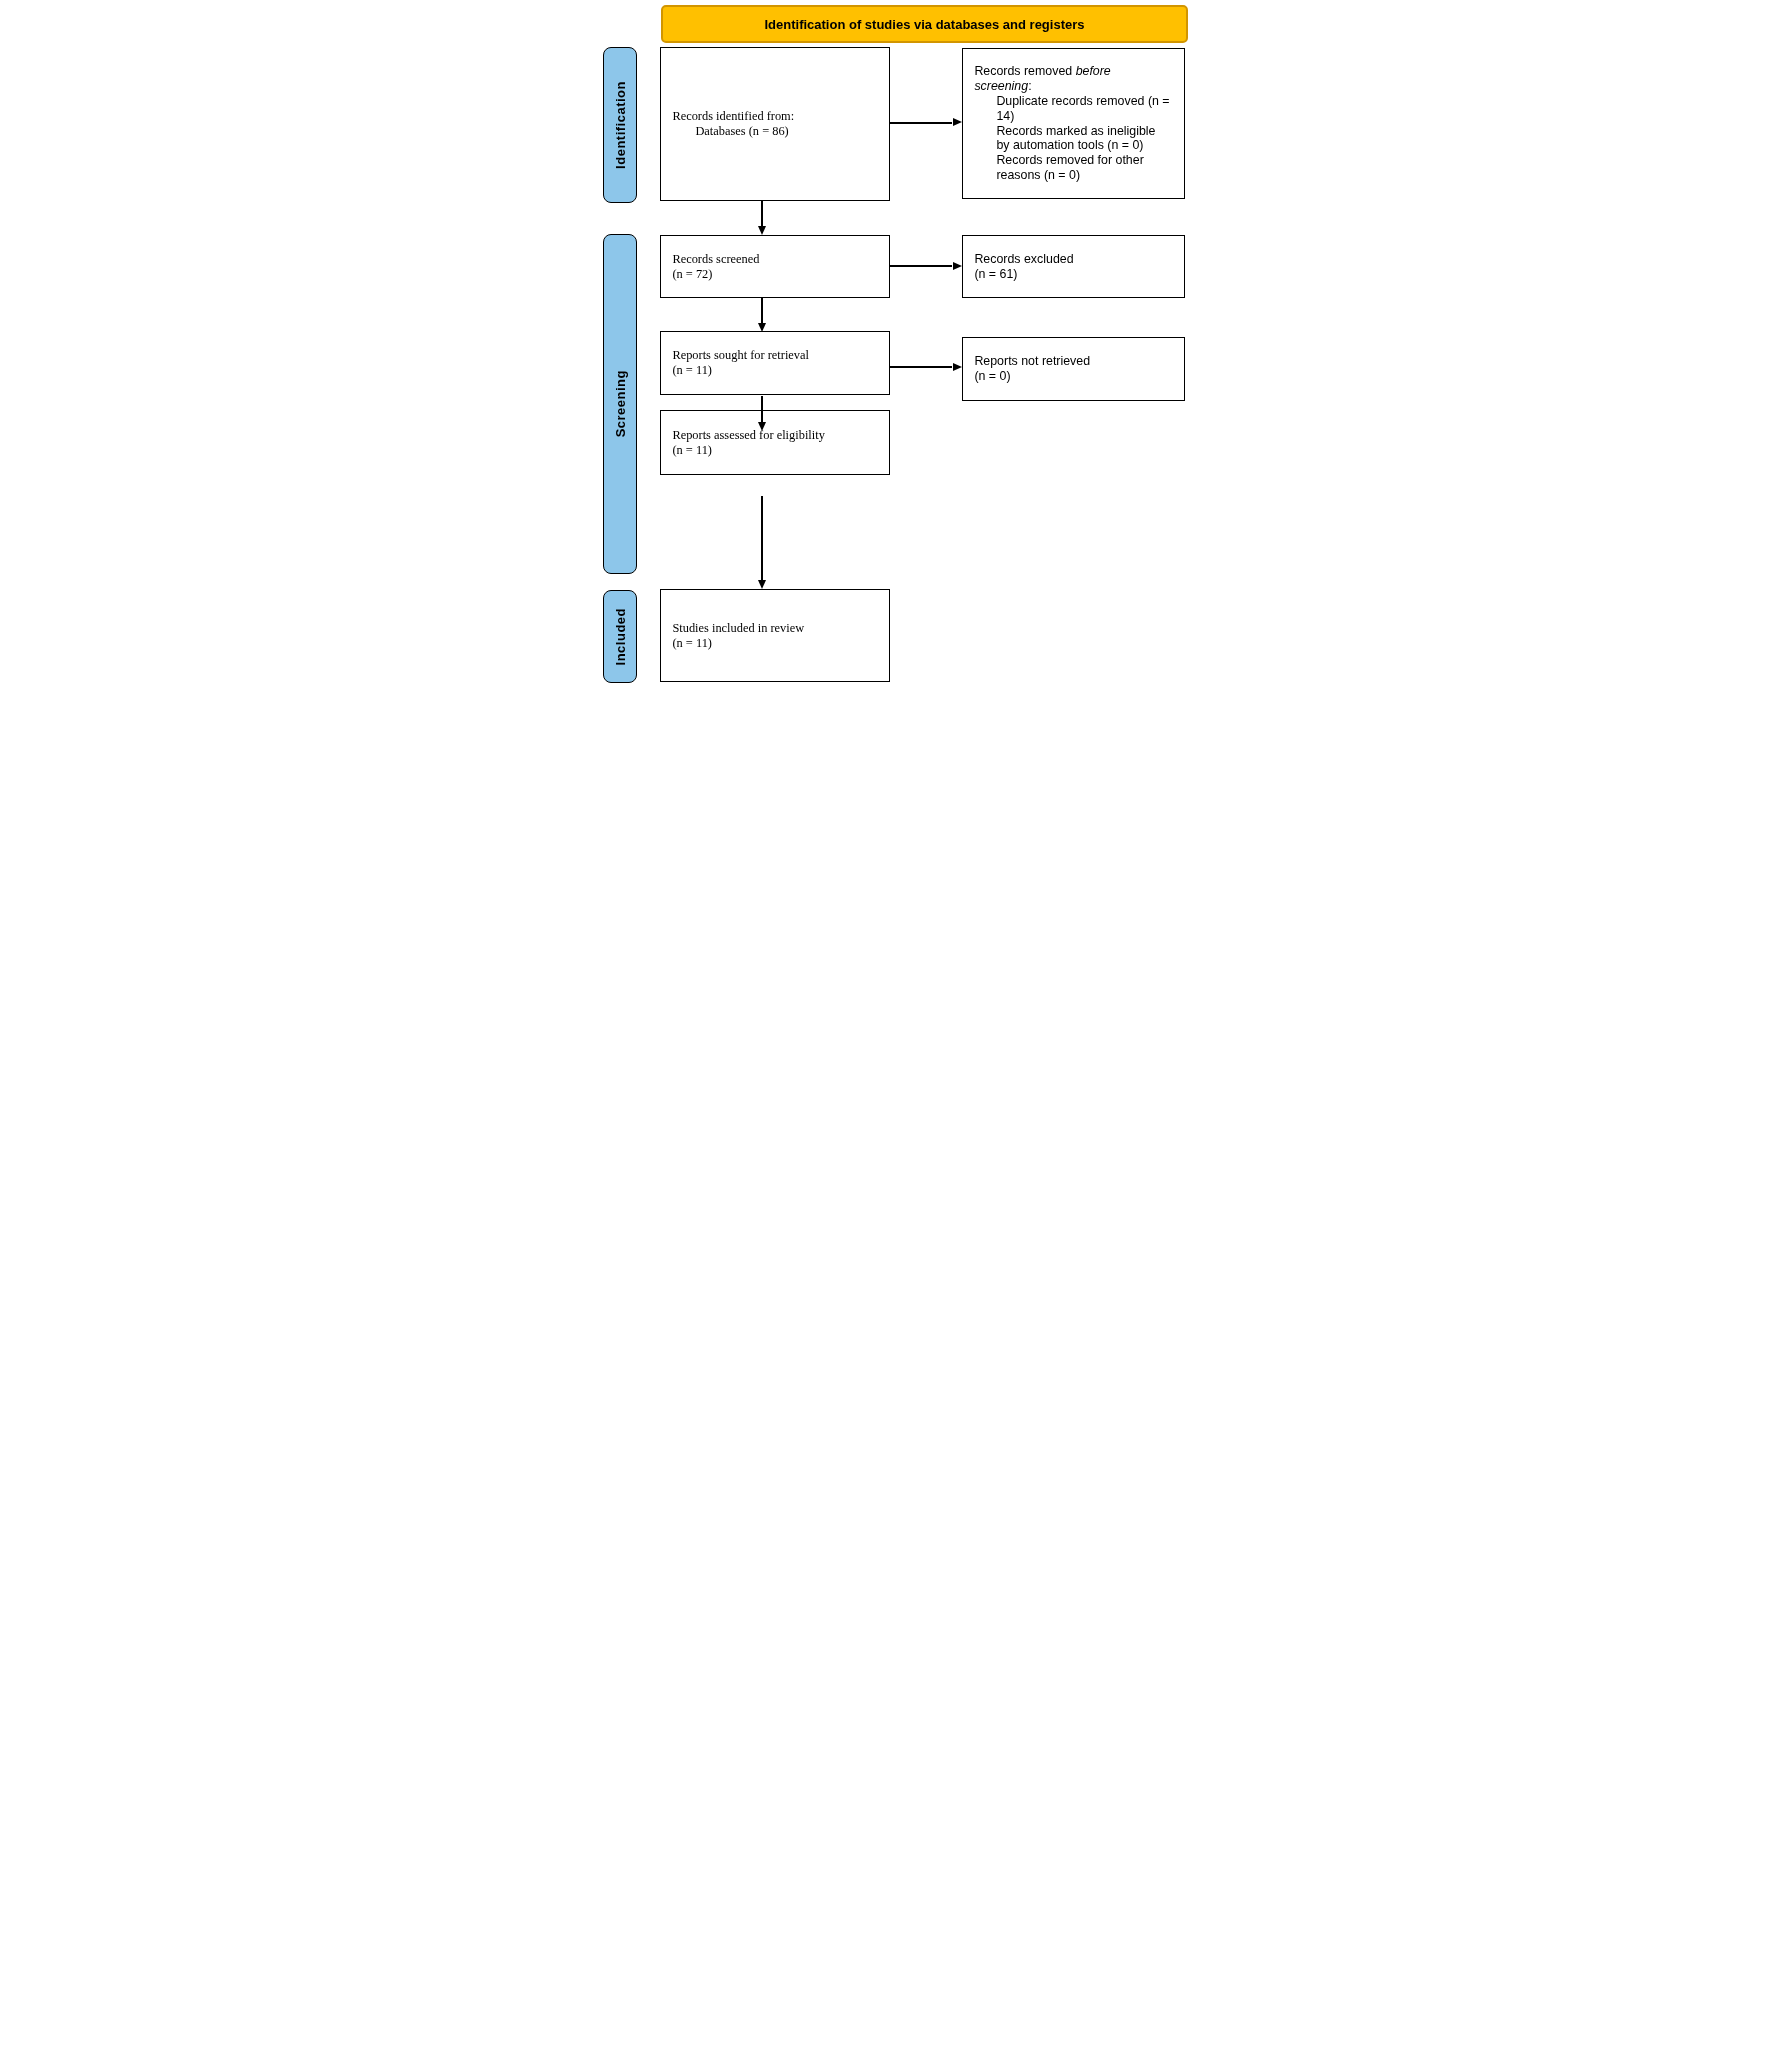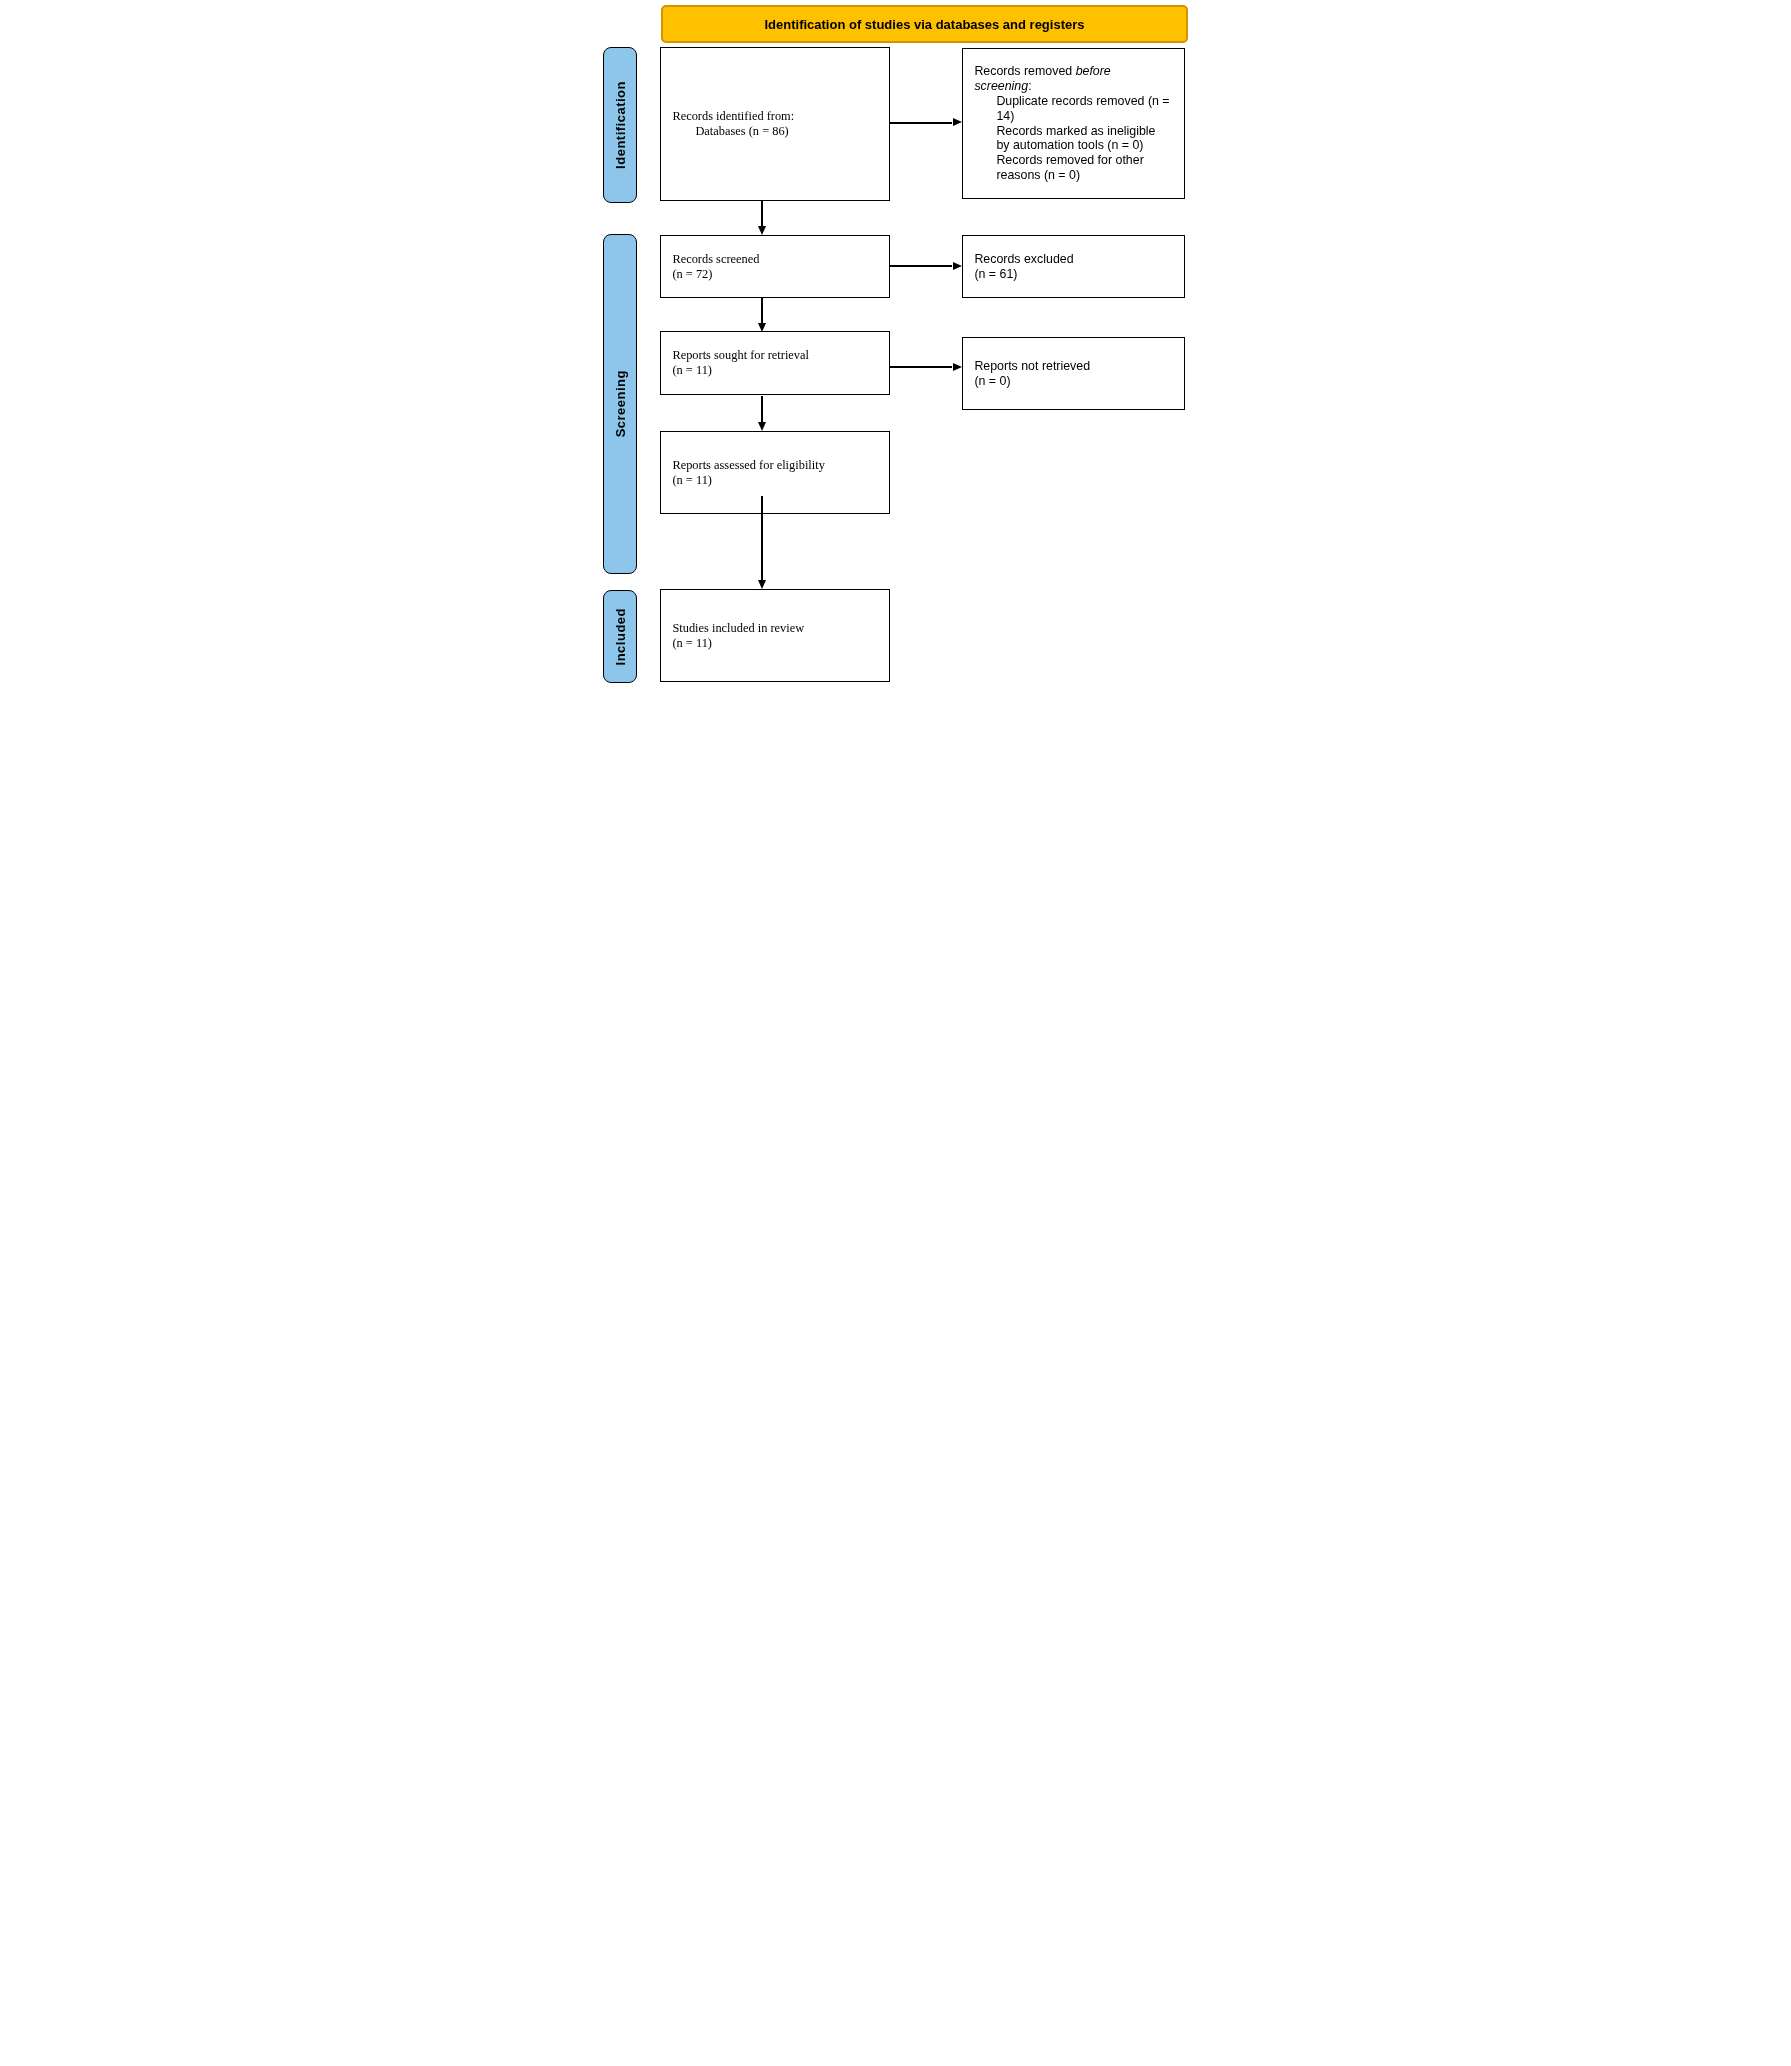--- a/index.html
+++ b/index.html
@@ -48,22 +48,22 @@
     font-size:12.4px;line-height:1.2;
     padding-left:11.4px;padding-right:14px;
   }
   .col-left{left:63px;width:230px;font-family:Liberation Serif, serif;}
   .col-right{left:365px;width:223px;}
   #box-identified{top:47px;height:154px;}
   #box-removed{top:48px;height:151px;}
   #box-screened{top:235px;height:63px;}
   #box-excluded{top:235px;height:63px;}
   #box-sought{top:331px;height:64px;}
-  #box-not-retrieved{top:337px;height:73px;}
-  #box-assessed{top:431px;height:83px;}
+  #box-not-retrieved{top:337px;height:64px;}
+  #box-assessed{top:410px;height:65px;}
   #box-included{top:589px;height:93px;}
 
   .indent1{padding-left:23px;}
   .list-item{padding-left:22px;}
   .em{font-style:italic;}
 
   .arrow-line-v{position:absolute;width:1.5px;background:var(--arrow);left:164px;}
   .arrow-head-v{
     position:absolute;width:0;height:0;left:161px;
     border-left:4px solid transparent;border-right:4px solid transparent;

